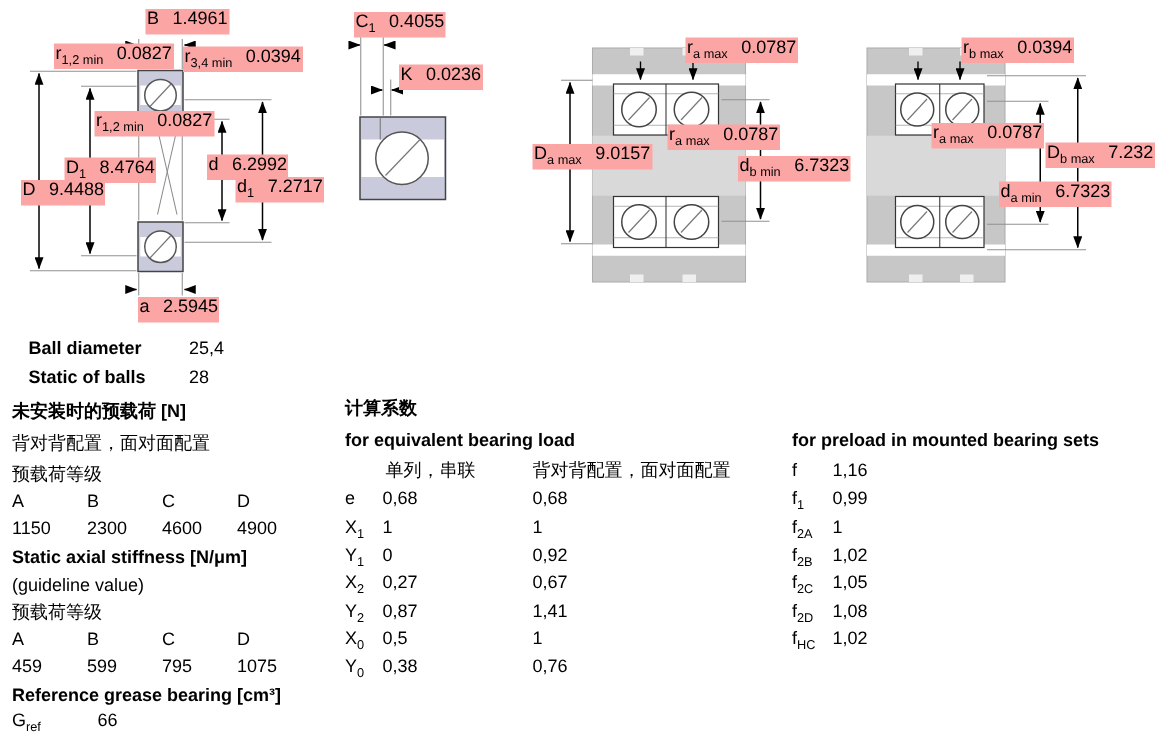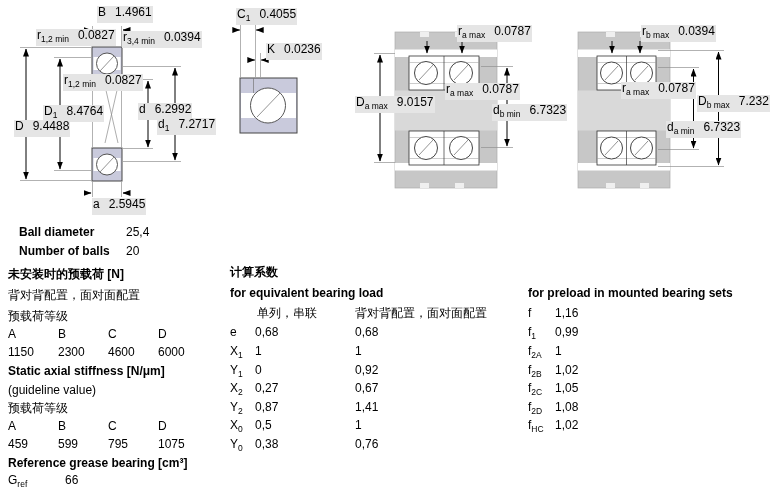--- a/index.html
+++ b/index.html
@@ -1,18 +1,18 @@
 <!DOCTYPE html>
 <html><head>
 <meta charset="utf-8">
 <style>
   html,body{margin:0;padding:0;background:#fff;}
   body{width:775px;height:495px;position:relative;font-family:"Liberation Sans",sans-serif;color:#000;overflow:hidden;}
   svg{position:absolute;left:0;top:0;}
-  .dim{position:absolute;font-size:12px;line-height:13px;white-space:nowrap;background:#e5e5e5;padding:0 1px;z-index:3;}
+  .dim{position:absolute;font-size:12px;line-height:13px;white-space:nowrap;background:#fca5a5;padding:0 1px;z-index:3;}
   .dim .dv{margin-left:9px;}
   sub{font-size:8.5px;}
   .t{position:absolute;font-size:12px;line-height:14px;white-space:nowrap;z-index:3;}
   .b{font-weight:bold;}
   .c4 span{display:inline-block;width:50px;}
   .lbl105{display:inline-block;width:107px;font-weight:bold;padding-left:11px;}
   .csym{display:inline-block;width:25px;}
   .cv1{display:inline-block;width:100px;}
   .h1w{display:inline-block;width:98px;}
   .fsym{display:inline-block;width:27px;}
@@ -198,30 +198,30 @@
 <div class="dim" style="left:445px;top:83px"><span class="ds"><span>r</span><sub>a max</sub></span><span class="dv">0.0787</span></div>
 <div class="dim" style="left:355px;top:96px"><span class="ds"><span>D</span><sub>a max</sub></span><span class="dv">9.0157</span></div>
 <div class="dim" style="left:492px;top:104px"><span class="ds"><span>d</span><sub>b min</sub></span><span class="dv">6.7323</span></div>
 
 <div class="dim" style="left:641px;top:25px"><span class="ds"><span>r</span><sub>b max</sub></span><span class="dv">0.0394</span></div>
 <div class="dim" style="left:621px;top:82px"><span class="ds"><span>r</span><sub>a max</sub></span><span class="dv">0.0787</span></div>
 <div class="dim" style="left:697px;top:95px"><span class="ds"><span>D</span><sub>b max</sub></span><span class="dv">7.232</span></div>
 <div class="dim" style="left:666px;top:121px"><span class="ds"><span>d</span><sub>a min</sub></span><span class="dv">6.7323</span></div>
 
 <div class="t" style="left:8px;top:225px"><span class="lbl105">Ball diameter</span><span>25,4</span></div>
-<div class="t" style="left:8px;top:244px"><span class="lbl105">Number of balls</span><span>20</span></div>
+<div class="t" style="left:8px;top:244px"><span class="lbl105">Static of balls</span><span>28</span></div>
 
 <div class="t b" style="left:8px;top:267px">未安装时的预载荷 [N]</div>
 <div class="t" style="left:8px;top:288px">背对背配置，面对面配置</div>
 <div class="t" style="left:8px;top:309px">预载荷等级</div>
 <div class="t c4" style="left:8px;top:327px">
   <span>A</span><span>B</span><span>C</span><span>D</span>
 </div>
 <div class="t c4" style="left:8px;top:345px">
-  <span>1150</span><span>2300</span><span>4600</span><span>6000</span>
+  <span>1150</span><span>2300</span><span>4600</span><span>4900</span>
 </div>
 
 <div class="t b" style="left:8px;top:364px">Static axial stiffness [N/μm]</div>
 <div class="t" style="left:8px;top:383px">(guideline value)</div>
 <div class="t" style="left:8px;top:401px">预载荷等级</div>
 <div class="t c4" style="left:8px;top:419px">
   <span>A</span><span>B</span><span>C</span><span>D</span>
 </div>
 <div class="t c4" style="left:8px;top:437px">
   <span>459</span><span>599</span><span>795</span><span>1075</span>

